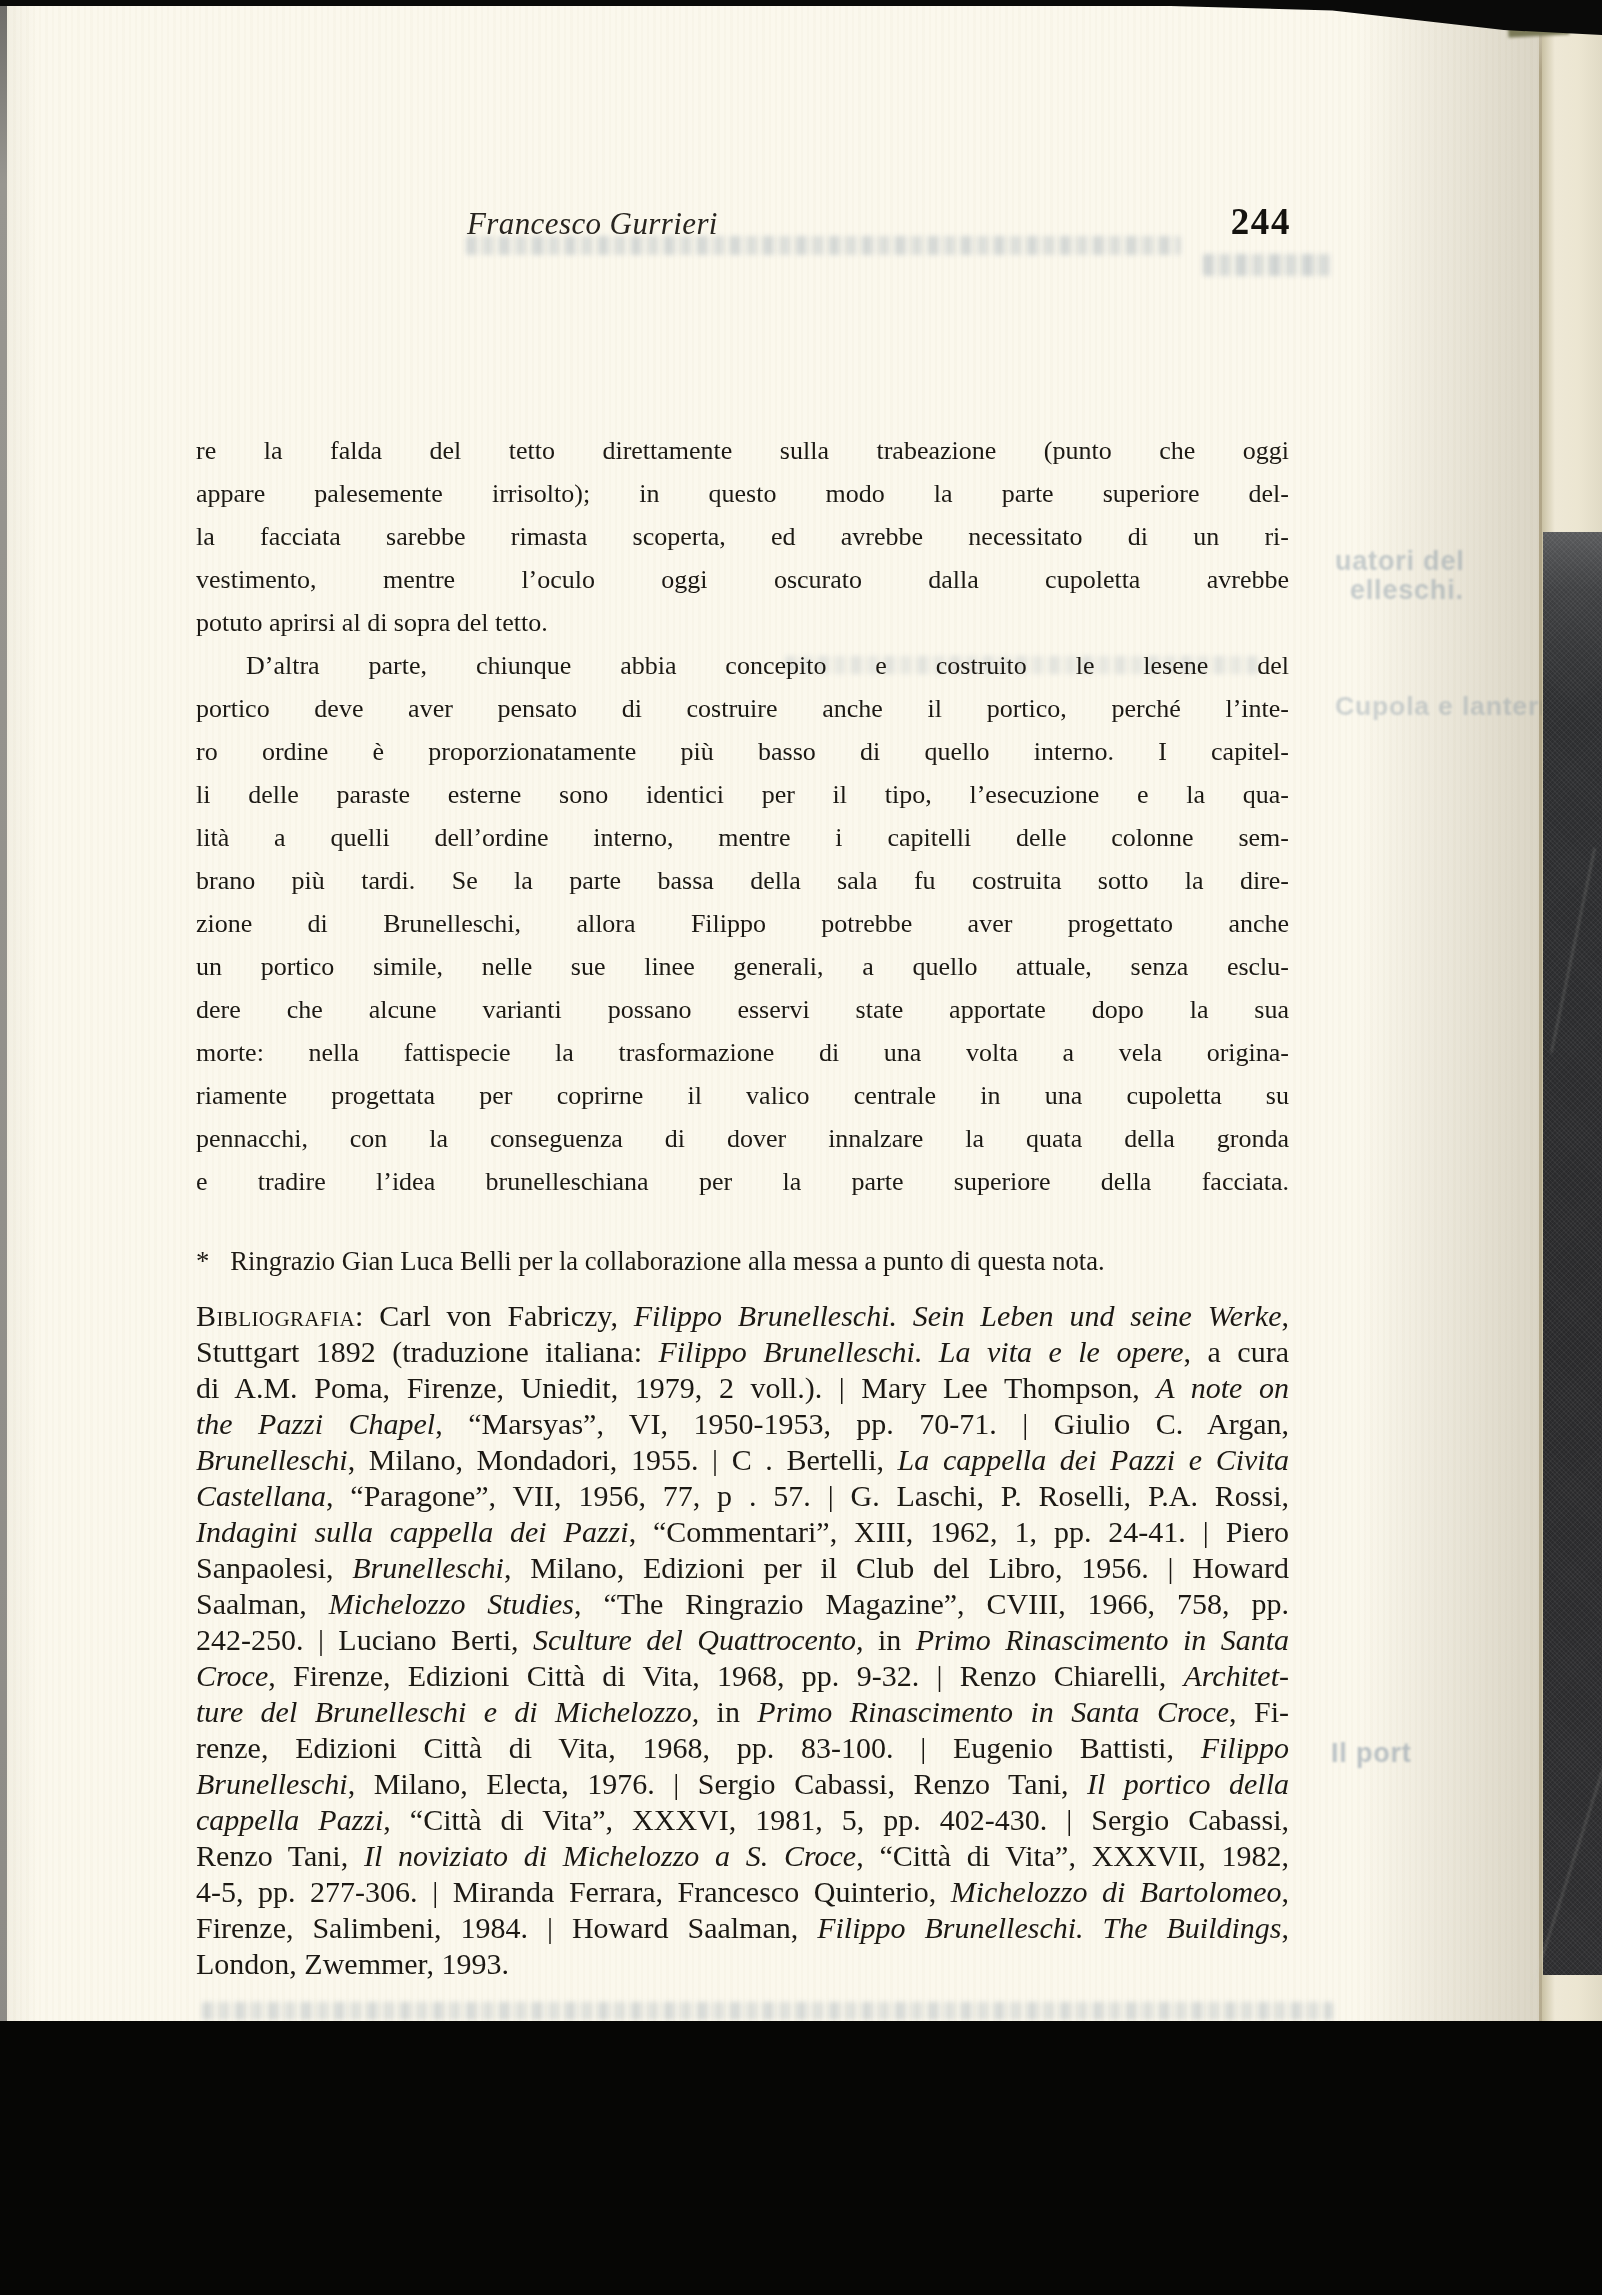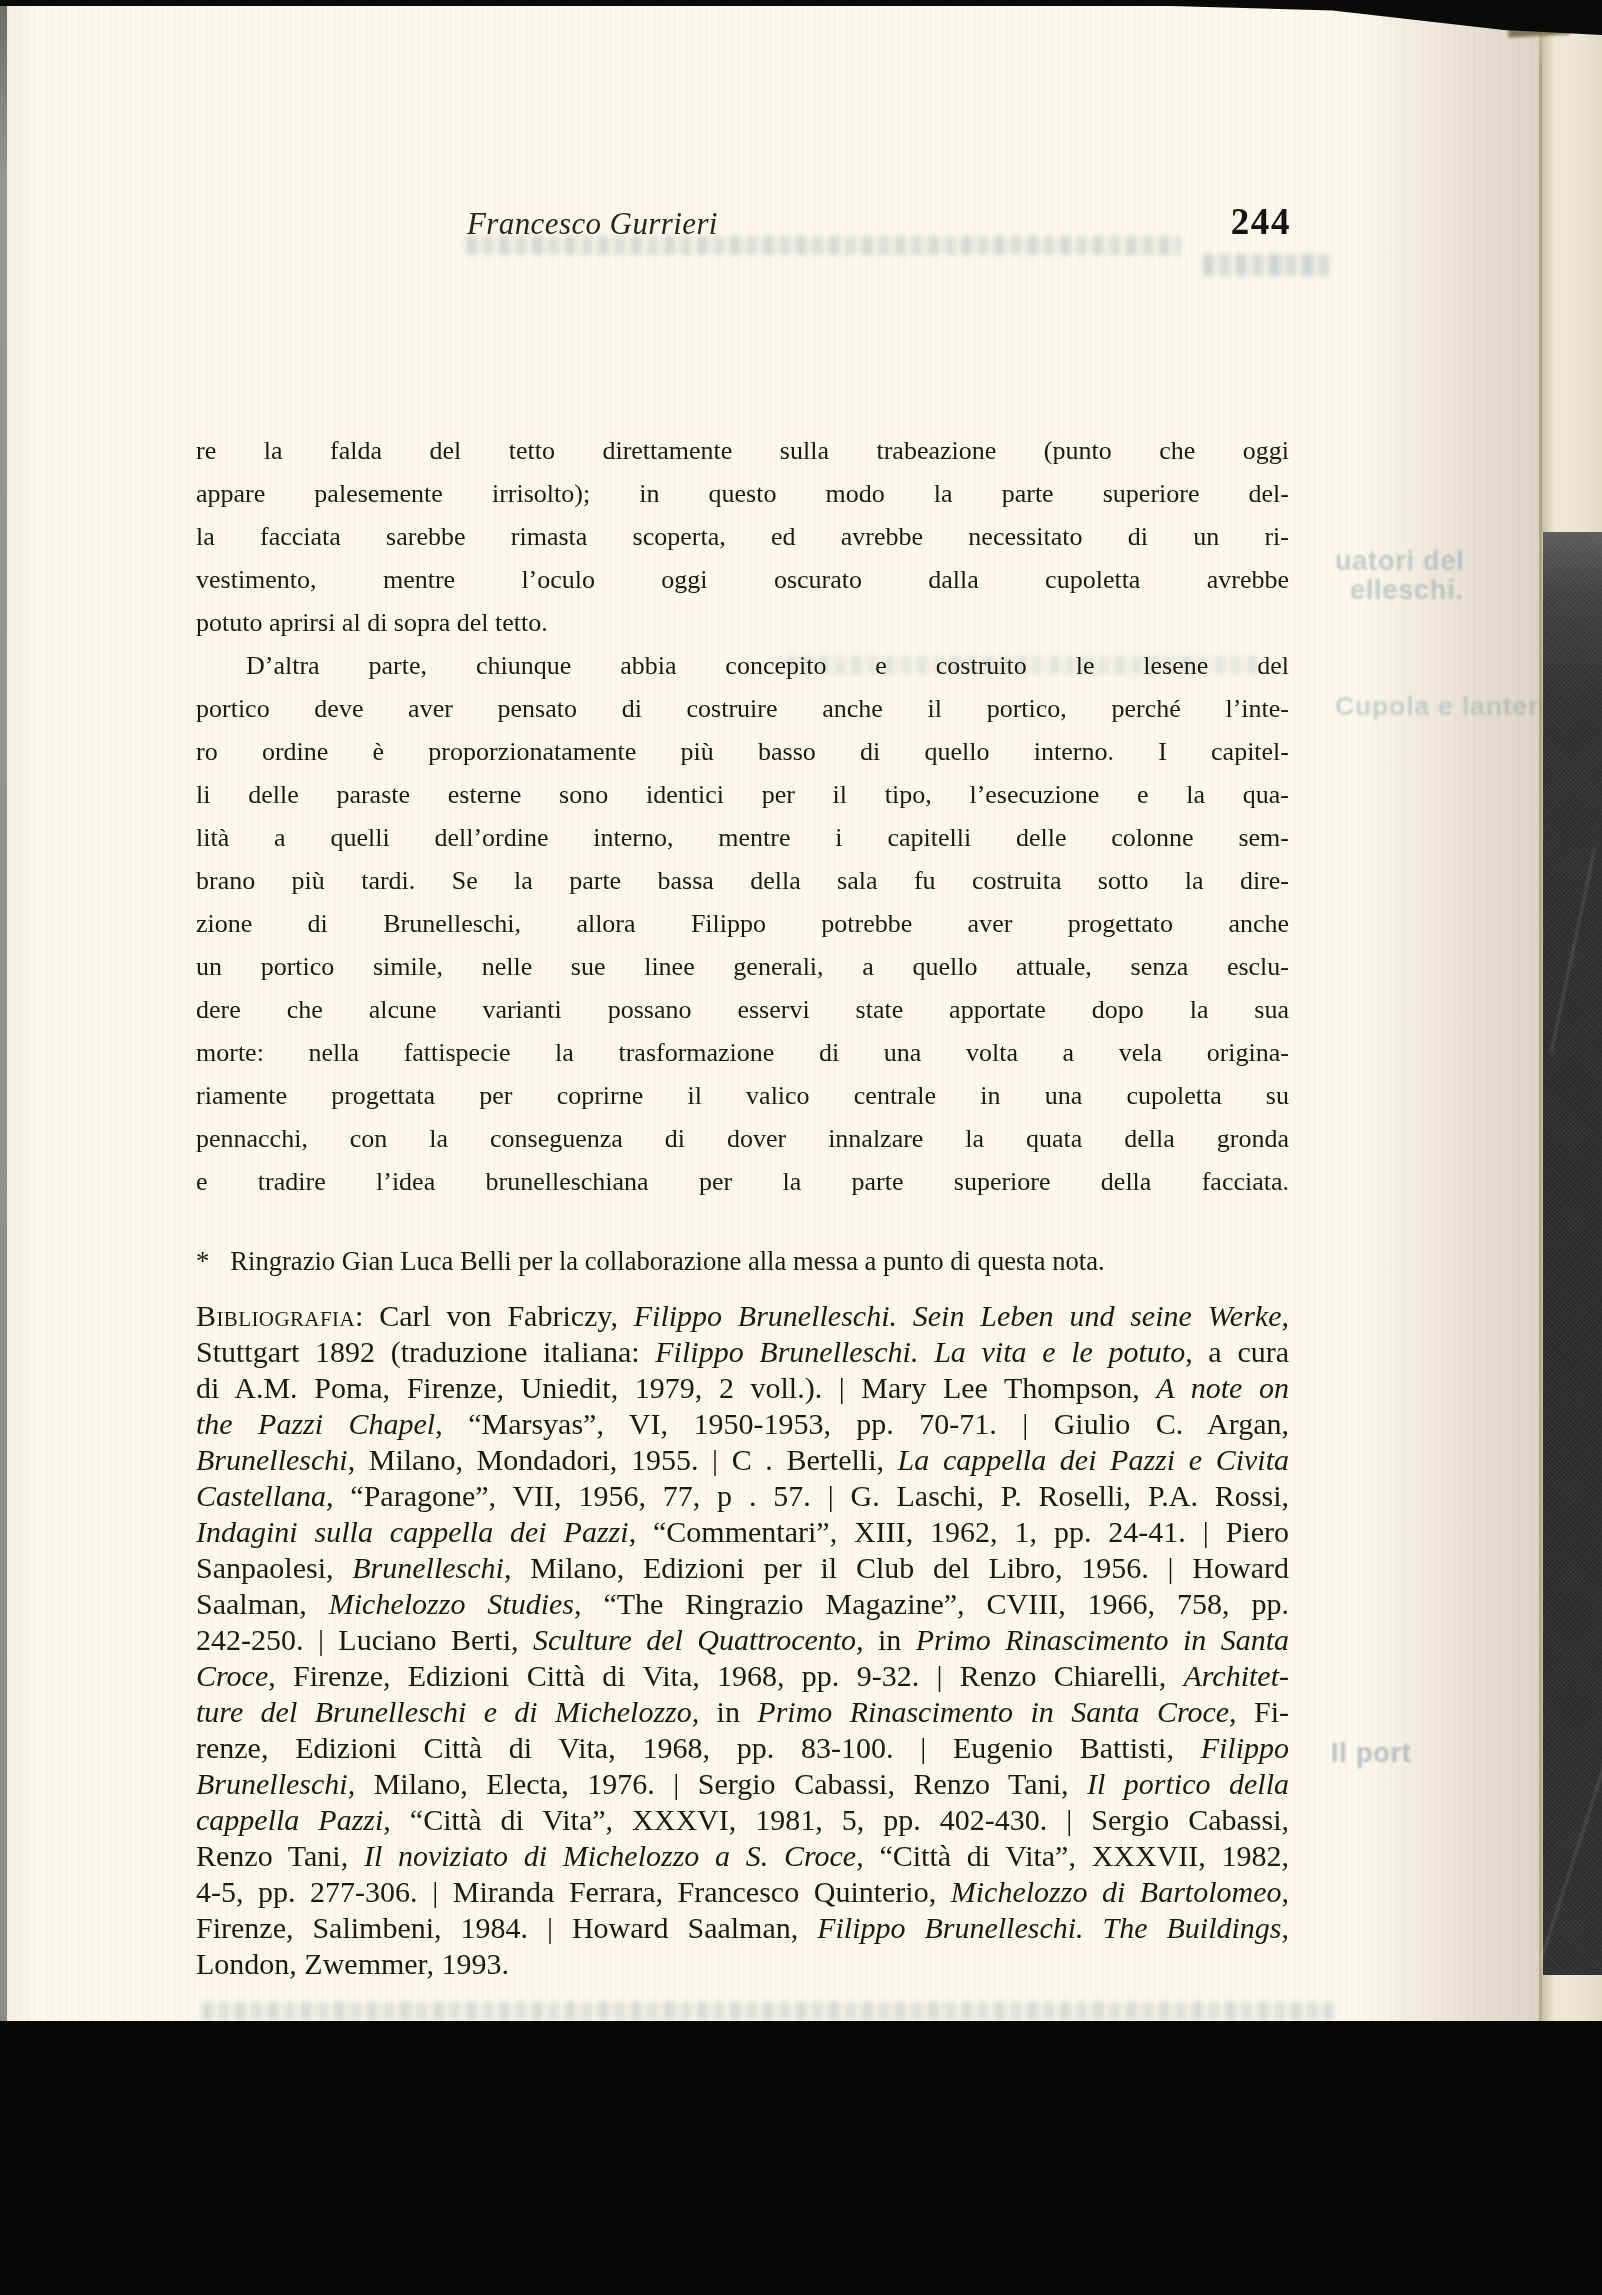--- a/index.html
+++ b/index.html
@@ -128,21 +128,21 @@
       <div class="tline"><span>pennacchi, con la conseguenza di dover innalzare la quata della gronda</span></div>
       <div class="tline"><span>e tradire l’idea brunelleschiana per la parte superiore della facciata.</span></div>
     </div>
 
   <div class="footnote-line">
     <span class="footnote-marker">*</span><span>Ringrazio Gian Luca Belli per la collaborazione alla messa a punto di questa nota.</span>
   </div>
 
   <div class="bib-block">
       <div class="tline"><span class="sc">Bibliografia</span><span>: Carl von Fabriczy, </span><span class="it">Filippo Brunelleschi. Sein Leben und seine Werke</span><span>,</span></div>
-      <div class="tline"><span>Stuttgart 1892 (traduzione italiana: </span><span class="it">Filippo Brunelleschi. La vita e le potuto</span><span>, a cura</span></div>
+      <div class="tline"><span>Stuttgart 1892 (traduzione italiana: </span><span class="it">Filippo Brunelleschi. La vita e le opere</span><span>, a cura</span></div>
       <div class="tline"><span>di A.M. Poma, Firenze, Uniedit, 1979, 2 voll.). | Mary Lee Thompson, </span><span class="it">A note on</span></div>
       <div class="tline"><span class="it">the Pazzi Chapel</span><span>, “Marsyas”, VI, 1950-1953, pp. 70-71. | Giulio C. Argan,</span></div>
       <div class="tline"><span class="it">Brunelleschi</span><span>, Milano, Mondadori, 1955. | C . Bertelli, </span><span class="it">La cappella dei Pazzi e Civita</span></div>
       <div class="tline"><span class="it">Castellana</span><span>, “Paragone”, VII, 1956, 77, p . 57. | G. Laschi, P. Roselli, P.A. Rossi,</span></div>
       <div class="tline"><span class="it">Indagini sulla cappella dei Pazzi</span><span>, “Commentari”, XIII, 1962, 1, pp. 24-41. | Piero</span></div>
       <div class="tline"><span>Sanpaolesi, </span><span class="it">Brunelleschi</span><span>, Milano, Edizioni per il Club del Libro, 1956. | Howard</span></div>
       <div class="tline"><span>Saalman, </span><span class="it">Michelozzo Studies</span><span>, “The Ringrazio Magazine”, CVIII, 1966, 758, pp.</span></div>
       <div class="tline"><span>242-250. | Luciano Berti, </span><span class="it">Sculture del Quattrocento,</span><span> in </span><span class="it">Primo Rinascimento in Santa</span></div>
       <div class="tline"><span class="it">Croce</span><span>, Firenze, Edizioni Città di Vita, 1968, pp. 9-32. | Renzo Chiarelli, </span><span class="it">Architet-</span></div>
       <div class="tline"><span class="it">ture del Brunelleschi e di Michelozzo,</span><span> in </span><span class="it">Primo Rinascimento in Santa Croce</span><span>, Fi-</span></div>

